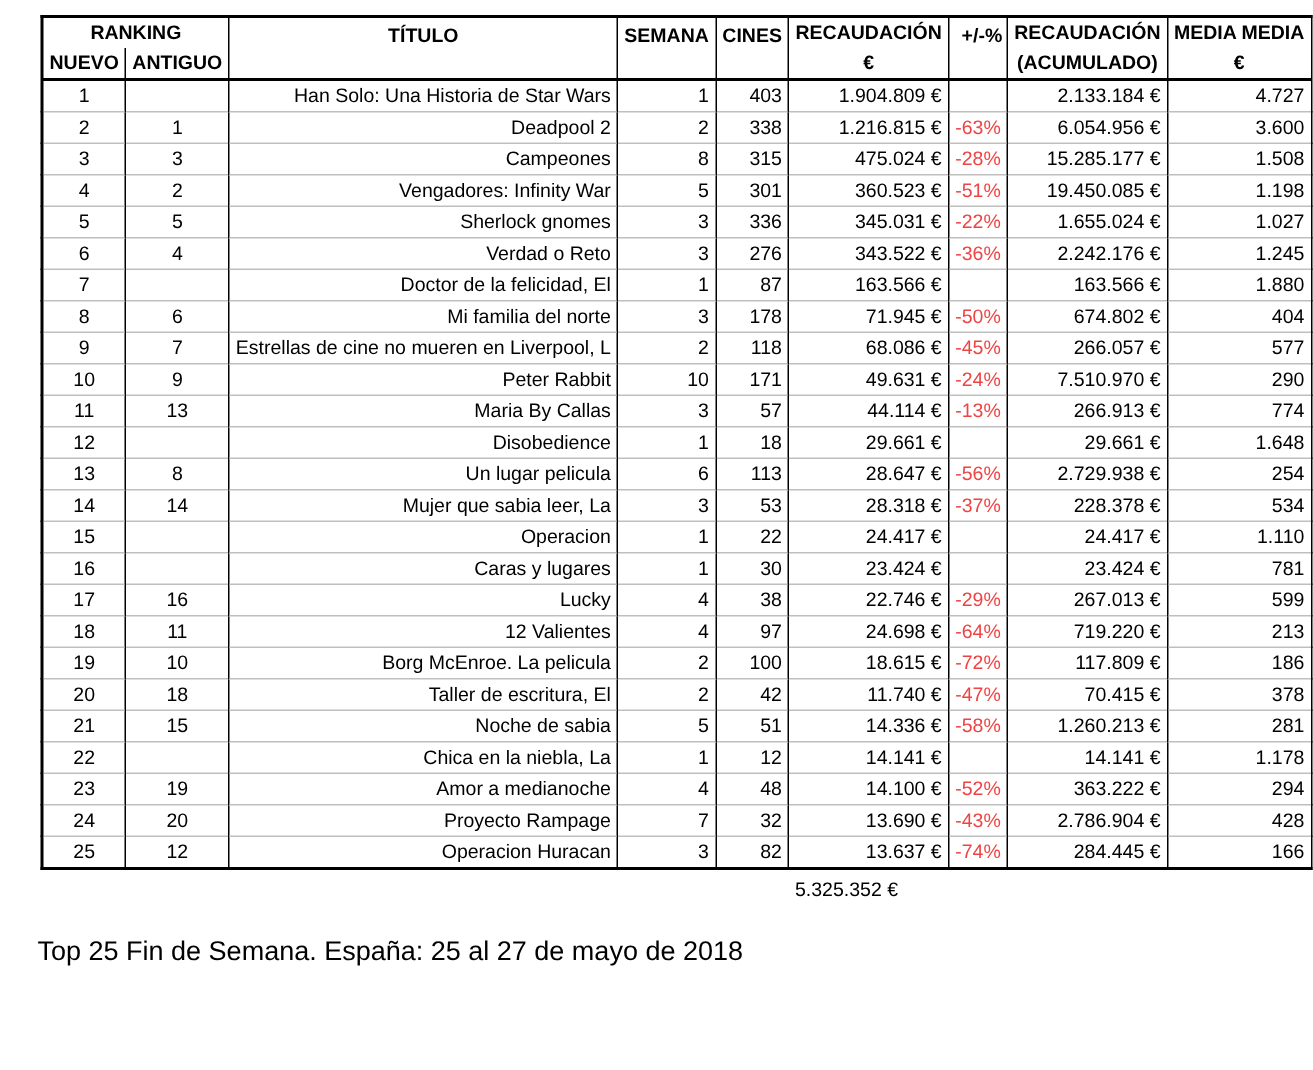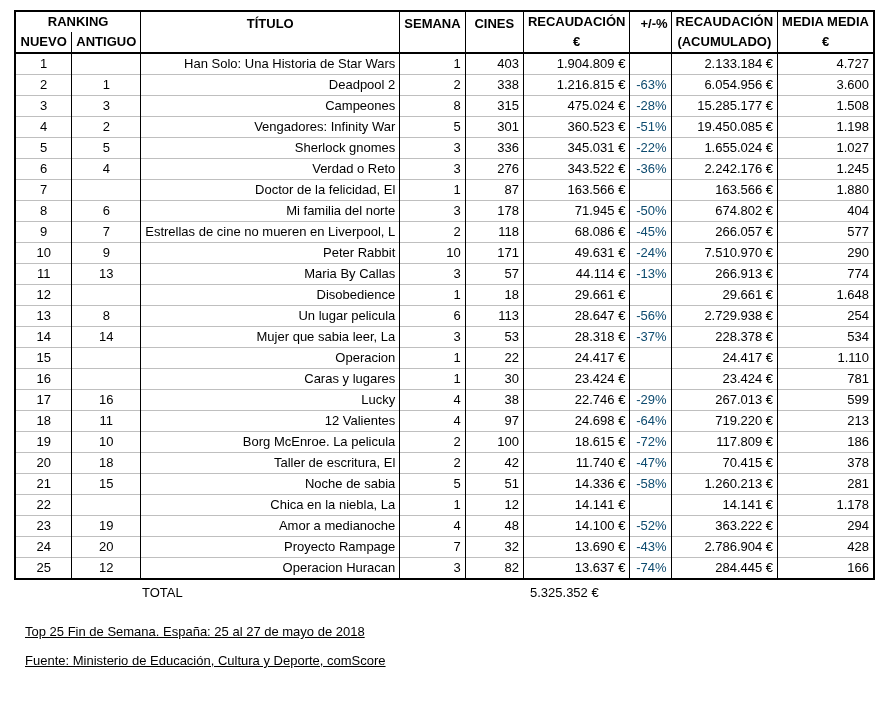--- a/index.html
+++ b/index.html
@@ -8,21 +8,21 @@
     color: #000000;
     width: 875px;
     height: 713px;
     overflow: hidden;
   }
   .sheet { position: relative; width: 875px; height: 713px; background: #ffffff; }
 
   table.box {
     border-collapse: collapse;
     table-layout: fixed;
-    margin: 10px 0 0 14px;
+    margin: 10px 0 0 27px;
     border: 2px solid #000000;
   }
   table.box th, table.box td {
     font-size: 13px;
     line-height: 20px;
     height: 21px;
     padding: 0 4px;
     overflow: hidden;
     white-space: nowrap;
     box-sizing: border-box;
@@ -34,37 +34,37 @@
   thead th.vtop { vertical-align: top; padding-top: 2px; }
   thead th.h-pct { text-align: right; padding-right: 3px; }
   
   tbody tr + tr td { border-top: 1px solid #bfbfbf; }
   
   td.c-nuevo, td.c-antiguo { text-align: center; }
   td.c-titulo { text-align: right; padding-left: 4px; padding-right: 1px; }
   td.c-semana, td.c-cines, td.c-recaudacion, td.c-pct, td.c-acumulado, td.c-media {
     text-align: right; padding-right: 5px;
   }
-  td.c-pct { color: #0c4a6e; border-radius: 10px; }
+  td.c-pct { color: #ef4444; border-radius: 10px; }
 
   
   .total-row {
     display: grid;
     grid-template-columns: 59px 65px 249px 65px 78px 102px 45px 102px 90px;
     margin-left: 14px;
     height: 24px;
     align-items: center;
     font-size: 13px;
   }
   .total-label { grid-column: 3; text-align: left; padding-left: 4px; }
   .total-value { grid-column: 6; text-align: left; padding-right: 4px; }
 
   
   .captions { margin: 20px 0 0 25px; }
-  .caption-line { font-size: 13px; margin: 0 16px 14px 0; text-decoration: underline; }
+  .caption-line { font-size: 18px; margin: 0 16px 14px 0; }
 </style>
 </head>
 <body>
 
 <div class="sheet">
 
   <table class="box">
     <colgroup>
       <col style="width:59px">
         <col style="width:65px">
@@ -368,22 +368,20 @@
           <td class="c-cines vline">82</td>
           <td class="c-recaudacion vline">13.637 €</td>
           <td class="c-pct vline">-74%</td>
           <td class="c-acumulado vline">284.445 €</td>
           <td class="c-media vline">166</td>
         </tr>
       </tbody>
   </table>
 
   <div class="total-row">
-    <div class="total-label">TOTAL</div>
     <div class="total-value">5.325.352 €</div>
   </div>
 
   <div class="captions">
     <p class="caption-line">Top 25 Fin de Semana. España: 25 al 27 de mayo de 2018</p>
-    <p class="caption-line">Fuente: Ministerio de Educación, Cultura y Deporte, comScore</p>
   </div>
 
 </div>
 
 </body></html>

